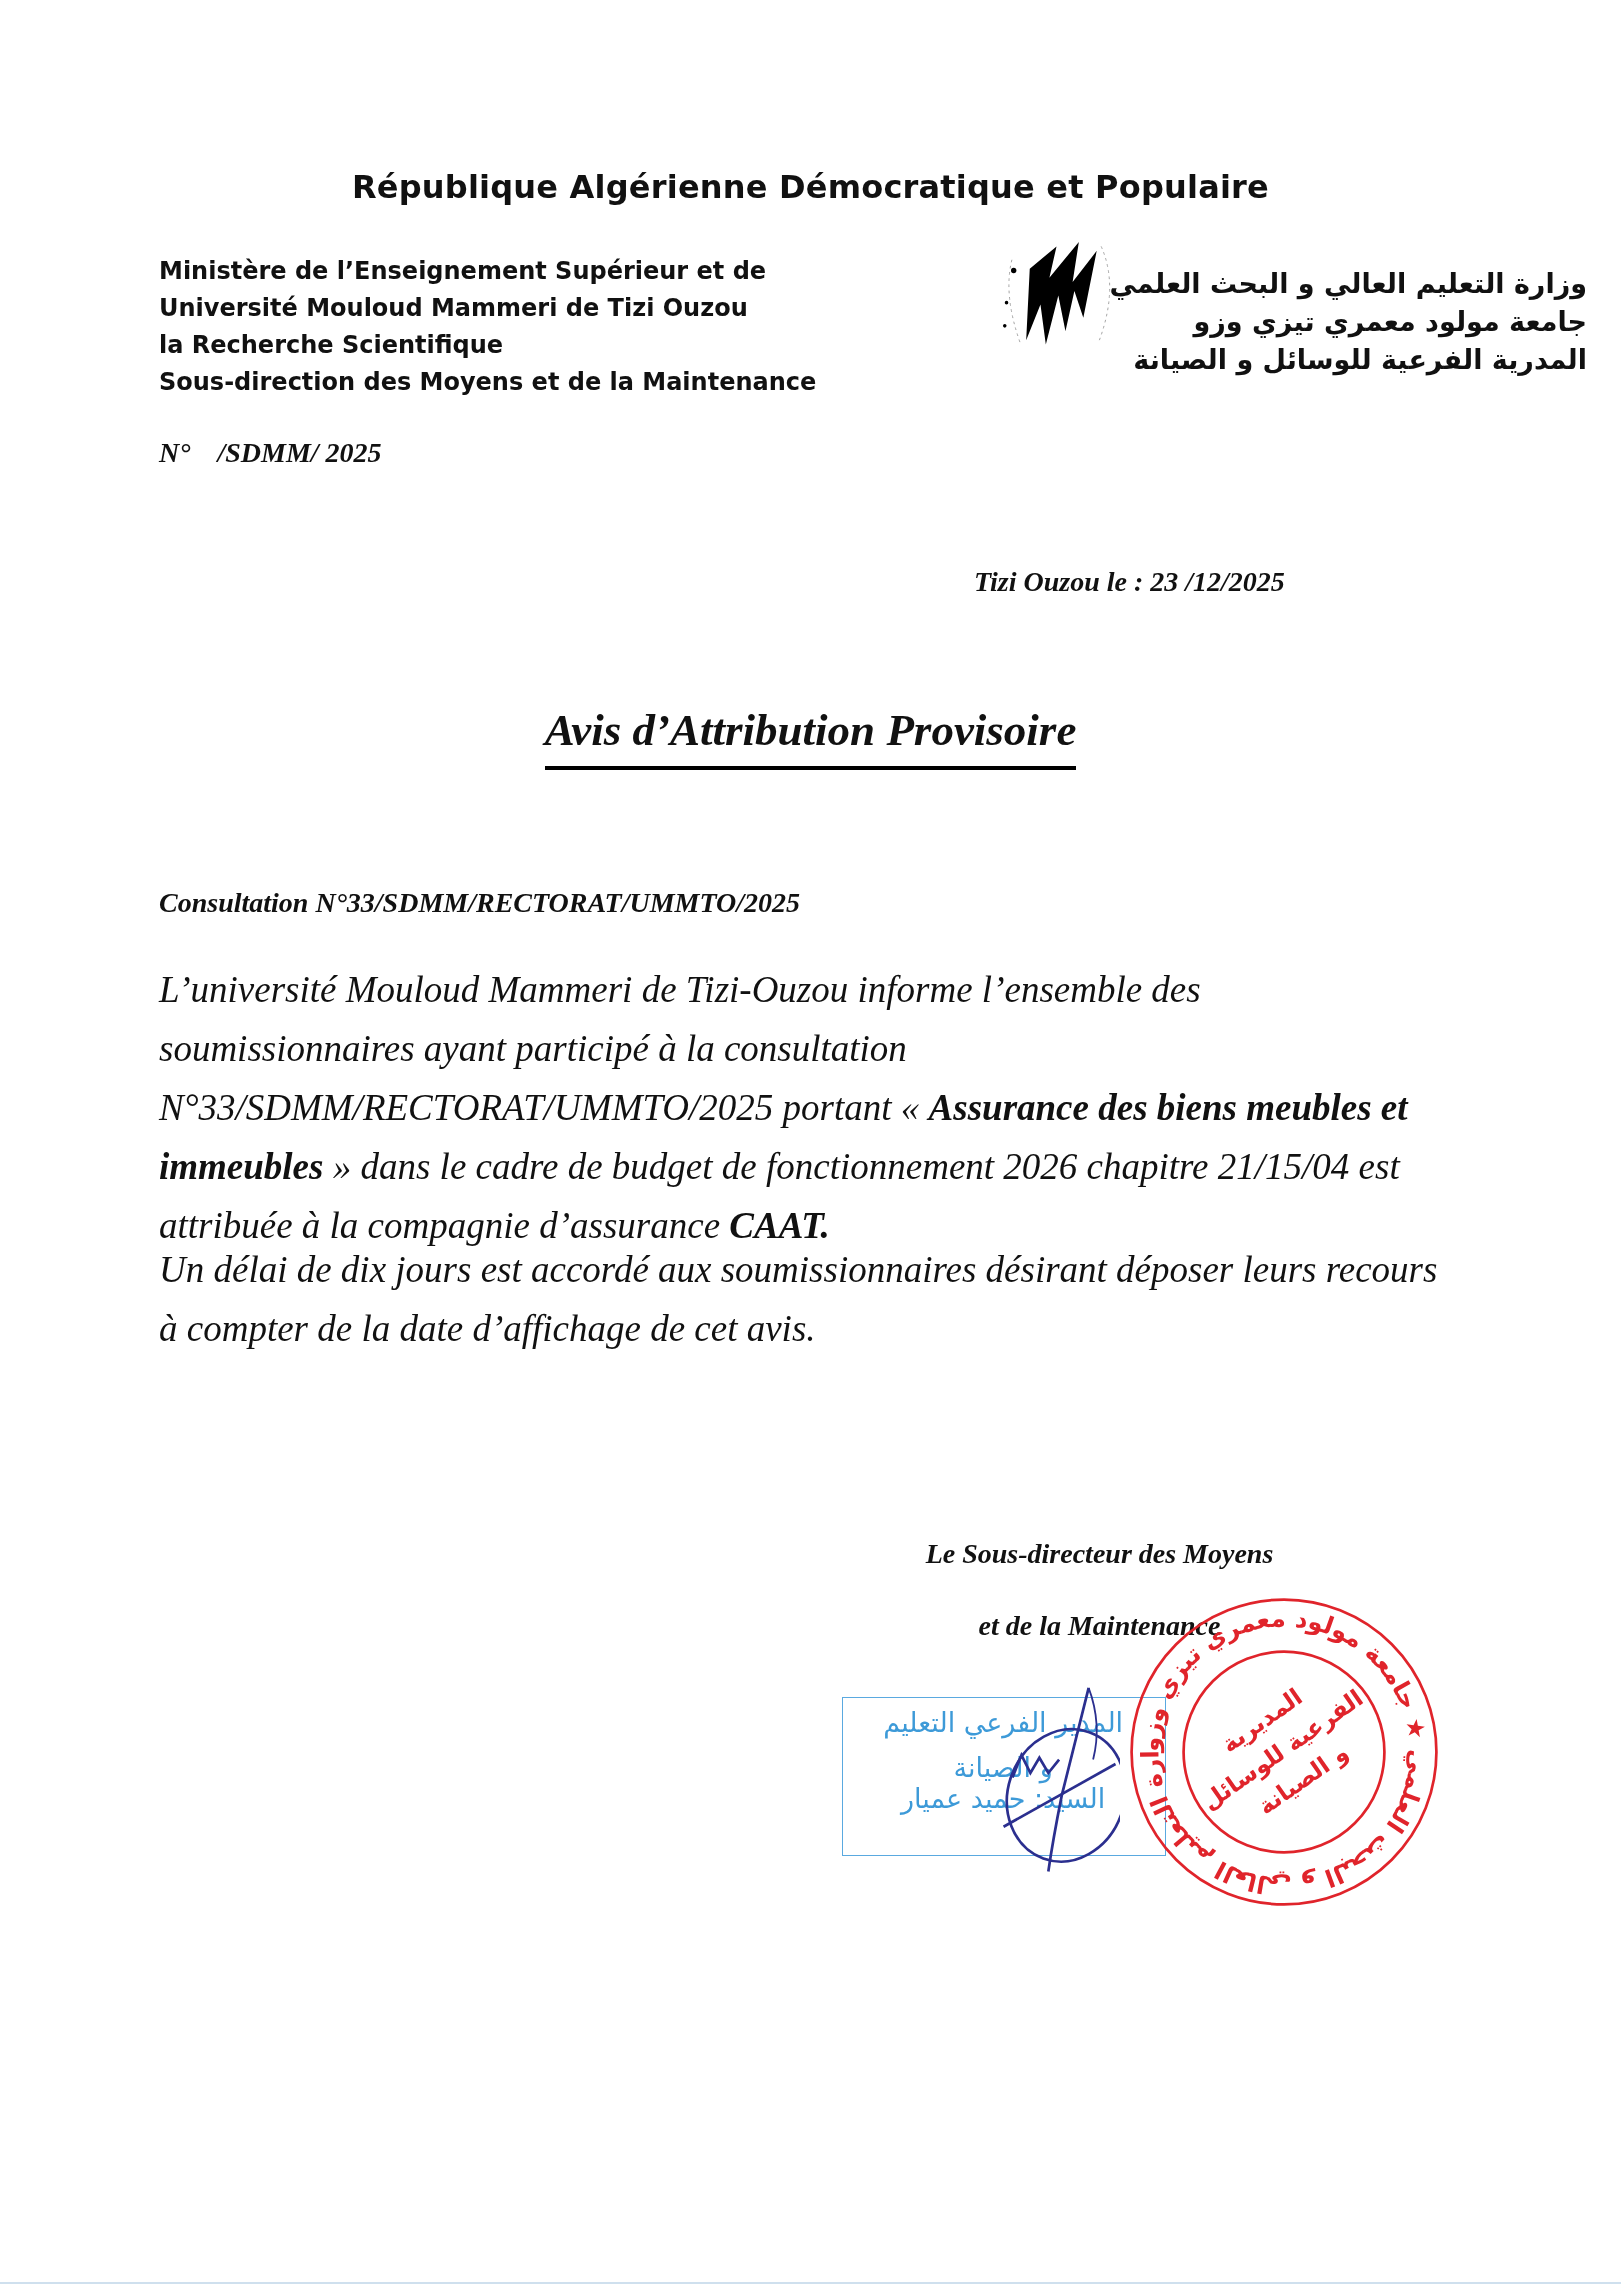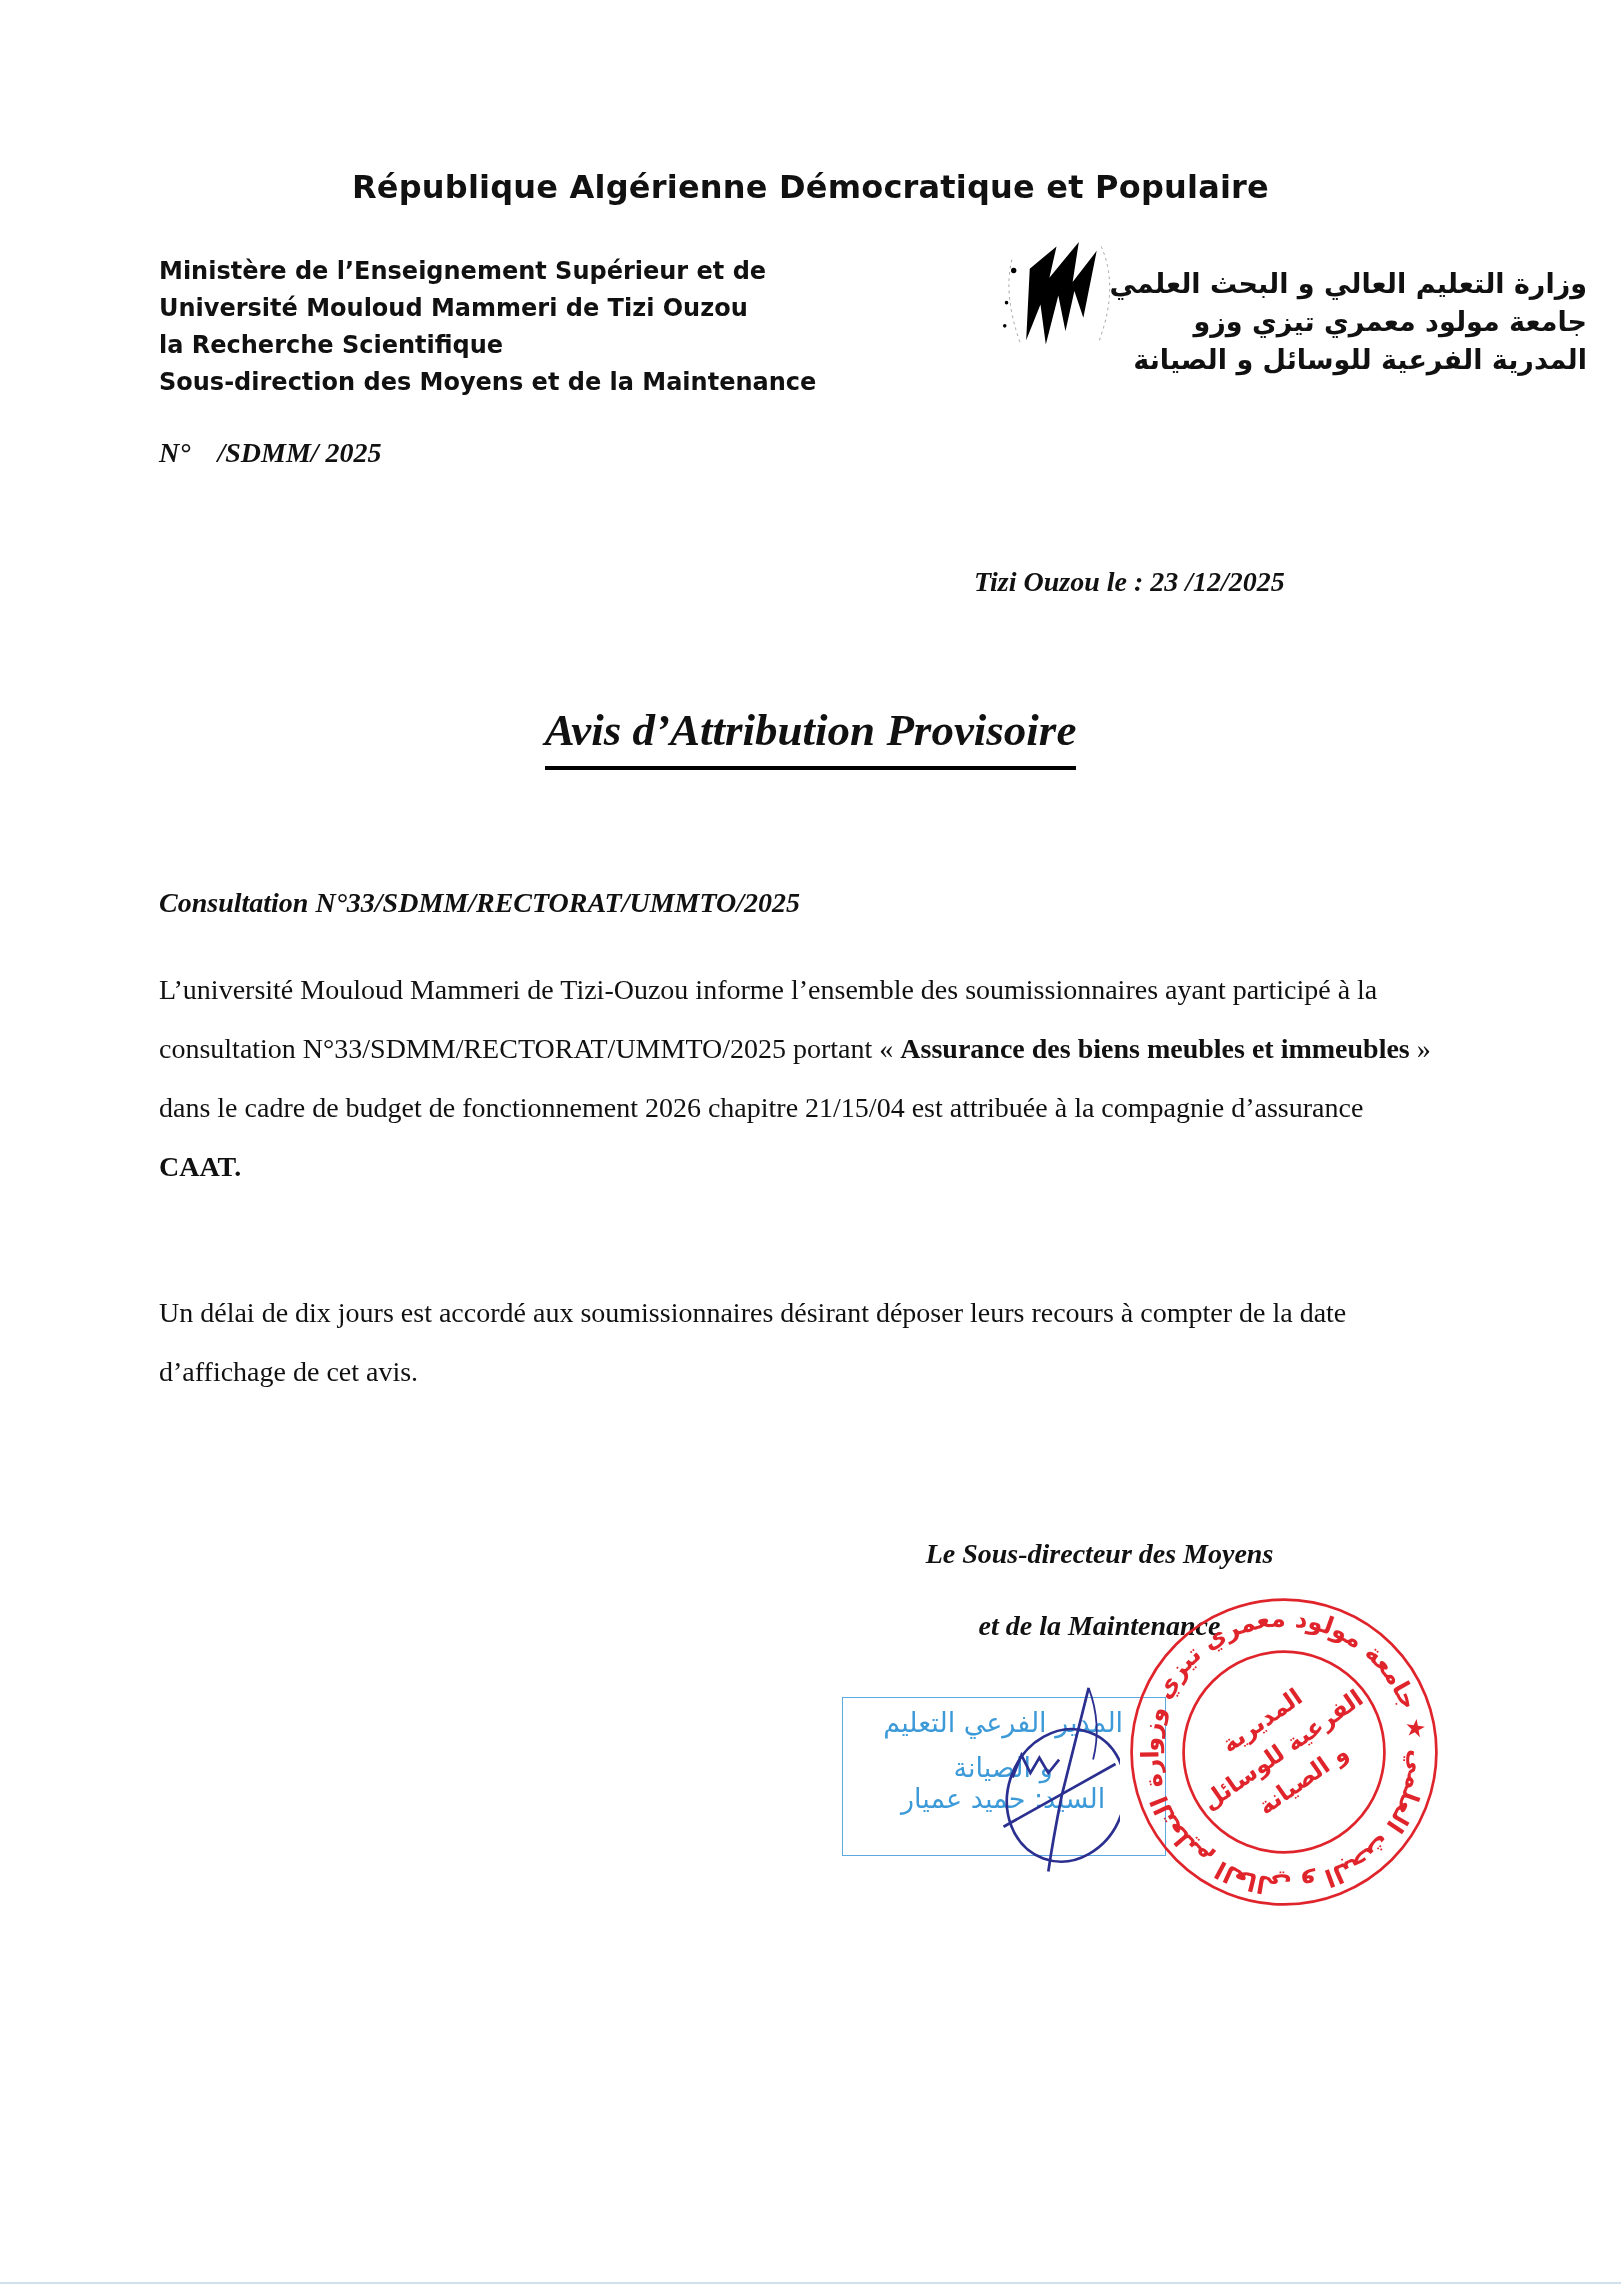--- a/index.html
+++ b/index.html
@@ -14,23 +14,23 @@
   #right-header { right: 34px; top: 265px; width: 502px; text-align: right; direction: rtl; font-size: 27px; font-weight: bold; line-height: 38px; }
 
   #ref-number { left: 159px; top: 437px; font-size: 28px; font-style: italic; font-weight: bold; }
   #ref-number .gap { display: inline-block; width: 27px; }
   #date-line { left: 974px; top: 566px; font-size: 28px; font-style: italic; font-weight: bold; }
 
   #title { left: 0; width: 1621px; top: 704px; text-align: center; }
   #title span { font-size: 45px; font-style: italic; font-weight: bold; border-bottom: 4.5px solid #000; padding-bottom: 11px; }
 
   #consultation { left: 159px; top: 887px; font-size: 28px; font-style: italic; font-weight: bold; }
-  .para { left: 159px; width: 1290px; font-size: 28px; line-height: 59px; }
+  .para { left: 159px; width: 1290px; font-size: 37px; font-style: italic; line-height: 59px; }
   #para1 { top: 960px; }
-  #para2 { top: 1283px; }
+  #para2 { top: 1240px; }
   .para b { font-weight: bold; }
 
   #sig-title { left: 889px; top: 1518px; font-size: 28px; font-style: italic; font-weight: bold; line-height: 72px; text-align: center; width: 421px; }
 
   #blue-stamp { left: 842px; top: 1697px; width: 322px; height: 157px; border: 1.8px solid #5aa9e0; border-left-width: 1.8px; }
   #blue-stamp .line { position: absolute; right: 10.7px; left: 9px; text-align: center; direction: rtl; color: #3d9ad8; font-family: "DejaVu Sans", sans-serif; font-size: 27px; letter-spacing: 5.4px; }
   #blue-stamp .l1 { top: 9px; }
   #blue-stamp .l2 { top: 54px; }
   #blue-stamp .l3 { top: 85px; }
 

